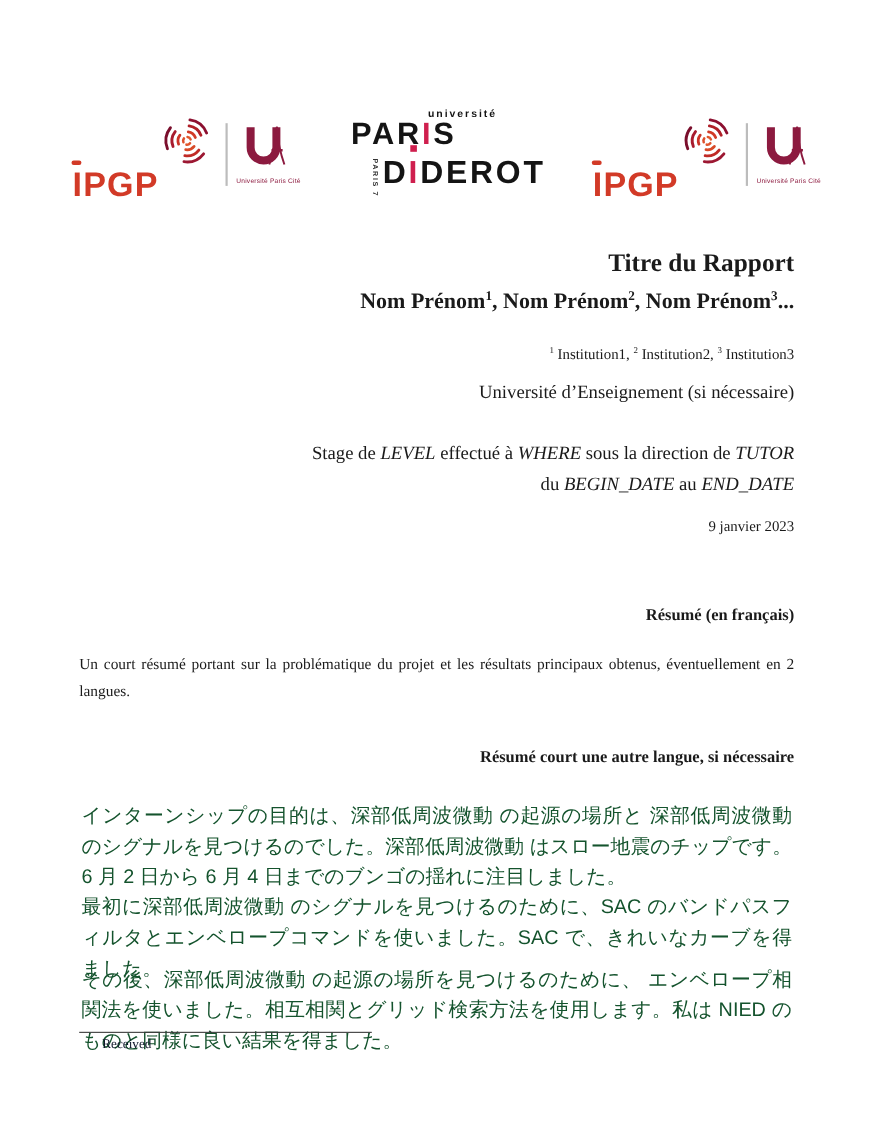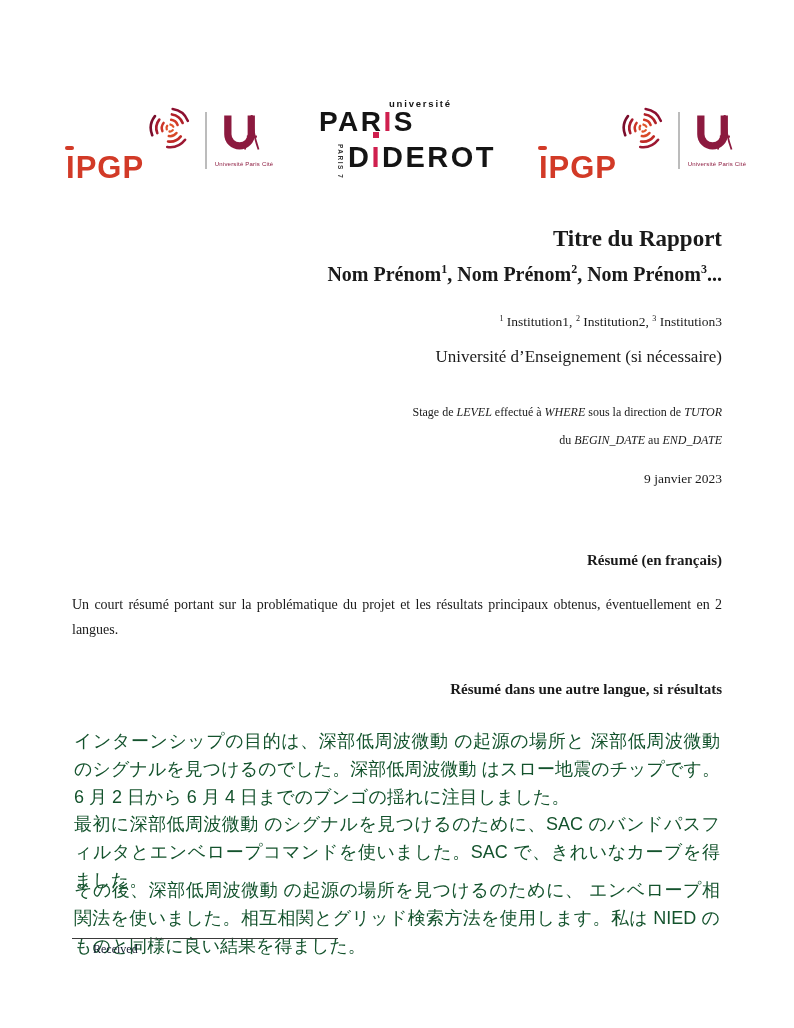--- a/index.html
+++ b/index.html
@@ -50,21 +50,21 @@
   }
 
   
   .col{position:absolute;left:72px;width:650px;}
   .center{text-align:right;}
   .doc-title{top:226px;font-size:23px;font-weight:bold;}
   .doc-authors{top:263px;font-size:20px;font-weight:bold;}
   sup{font-size:60%;line-height:0;vertical-align:super;}
   .doc-institutions{top:314px;font-size:13.5px;}
   .doc-university{top:347px;font-size:17px;}
-  .doc-stage{top:398px;font-size:12px;line-height:28px;}
+  .doc-stage{top:398px;font-size:17px;line-height:28px;}
   .it{font-style:italic;}
   .doc-date{top:471px;font-size:13.5px;}
 
   .sec-heading{font-size:15px;font-weight:bold;}
   .h-fr{top:552px;}
   .p-fr{top:593px;font-size:14px;line-height:24.5px;text-align:justify;}
   .h-other{top:681px;}
 
   .jp{
     font-family:"Liberation Sans","DejaVu Sans",sans-serif;
@@ -185,21 +185,21 @@
   <div class="col center doc-stage">
     <div><span>Stage de </span><span class="it">LEVEL</span><span> effectué à </span><span class="it">WHERE</span><span> sous la direction de </span><span class="it">TUTOR</span></div>
     <div><span>du </span><span class="it">BEGIN_DATE</span><span> au </span><span class="it">END_DATE</span></div>
   </div>
 
   <div class="col center doc-date">9 janvier 2023</div>
 
   <div class="col center sec-heading h-fr">Résumé (en français)</div>
   <div class="col p-fr">Un court résumé portant sur la problématique du projet et les résultats principaux obtenus, éventuellement en 2 langues.</div>
 
-  <div class="col center sec-heading h-other">Résumé dans une autre langue, si résultats</div>
+  <div class="col center sec-heading h-other">Résumé court une autre langue, si nécessaire</div>
   <div class="col jp jp1">インターンシップの目的は、深部低周波微動 の起源の場所と 深部低周波微動 のシグナルを見つけるのでした。深部低周波微動 はスロー地震のチップです。6 月 2 日から 6 月 4 日までのブンゴの揺れに注目しました。</div>
   <div class="col jp jp3">その後、深部低周波微動 の起源の場所を見つけるのために、 エンベロープ相関法を使いました。相互相関とグリッド検索方法を使用します。私は NIED のものと同様に良い結果を得ました。</div>
   <div class="col jp jp2">最初に深部低周波微動 のシグナルを見つけるのために、SAC のバンドパスフィルタとエンベロープコマンドを使いました。SAC で、きれいなカーブを得ました。</div>
 
   <div class="foot-rule"></div>
   <div class="foot-note">Received</div>
 
 </div>
 
 </body></html>

